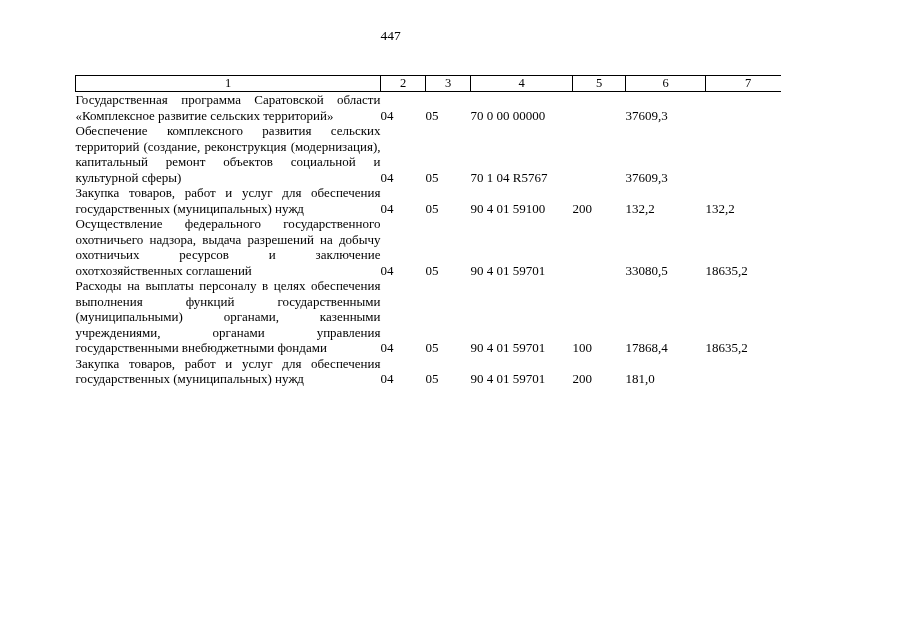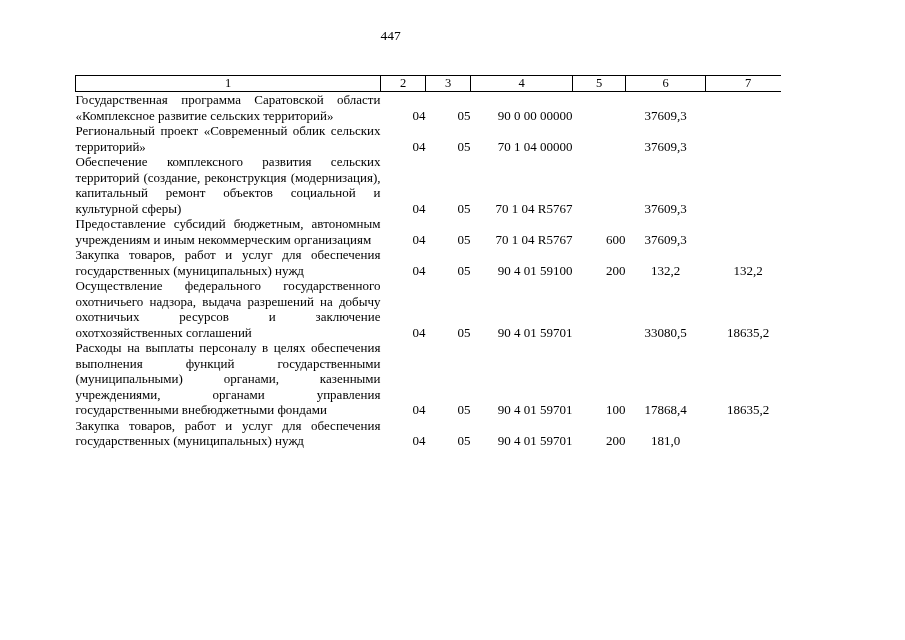--- a/index.html
+++ b/index.html
@@ -50,24 +50,24 @@
     padding: 0;
     line-height: 15.5px;
   }
   td.col1 {
     text-align: justify;
     padding-left: 7px;
     padding-right: 7px;
     hyphens: auto;
   }
   td.col2, td.col3, td.col4, td.col5 {
-    text-align: right;
+    text-align: left;
   }
   td.col6, td.col7, td.col8 {
-    text-align: center;
+    text-align: left;
     padding-right: 6px;
   }
 </style>
 </head>
 <body>
 
 <div class="page">
   <div class="page-number">447</div>
 
   <table class="budget">
@@ -91,52 +91,32 @@
         <th>6</th>
         <th>7</th>
         <th>8</th>
       </tr>
     </thead>
     <tbody>
         <tr>
           <td class="col1">Государственная программа Саратовской области «Комплексное развитие сельских территорий»</td>
           <td class="col2">04</td>
           <td class="col3">05</td>
-          <td class="col4">90 0 00 00000</td>
-          <td class="col5"></td>
-          <td class="col6">37609,3</td>
-          <td class="col7"></td>
-          <td class="col8"></td>
-        </tr>
-        <tr>
-          <td class="col1">Региональный проект «Современный облик сельских территорий»</td>
-          <td class="col2">04</td>
-          <td class="col3">05</td>
-          <td class="col4">70 1 04 00000</td>
+          <td class="col4">70 0 00 00000</td>
           <td class="col5"></td>
           <td class="col6">37609,3</td>
           <td class="col7"></td>
           <td class="col8"></td>
         </tr>
         <tr>
           <td class="col1">Обеспечение комплексного развития сельских территорий (создание, реконструкция (модернизация), капитальный ремонт объектов социальной и культурной сферы)</td>
           <td class="col2">04</td>
           <td class="col3">05</td>
           <td class="col4">70 1 04 R5767</td>
           <td class="col5"></td>
-          <td class="col6">37609,3</td>
-          <td class="col7"></td>
-          <td class="col8"></td>
-        </tr>
-        <tr>
-          <td class="col1">Предоставление субсидий бюджетным, автономным учреждениям и иным некоммерческим организациям</td>
-          <td class="col2">04</td>
-          <td class="col3">05</td>
-          <td class="col4">70 1 04 R5767</td>
-          <td class="col5">600</td>
           <td class="col6">37609,3</td>
           <td class="col7"></td>
           <td class="col8"></td>
         </tr>
         <tr>
           <td class="col1">Закупка товаров, работ и услуг для обеспечения государственных (муниципальных) нужд</td>
           <td class="col2">04</td>
           <td class="col3">05</td>
           <td class="col4">90 4 01 59100</td>
           <td class="col5">200</td>

